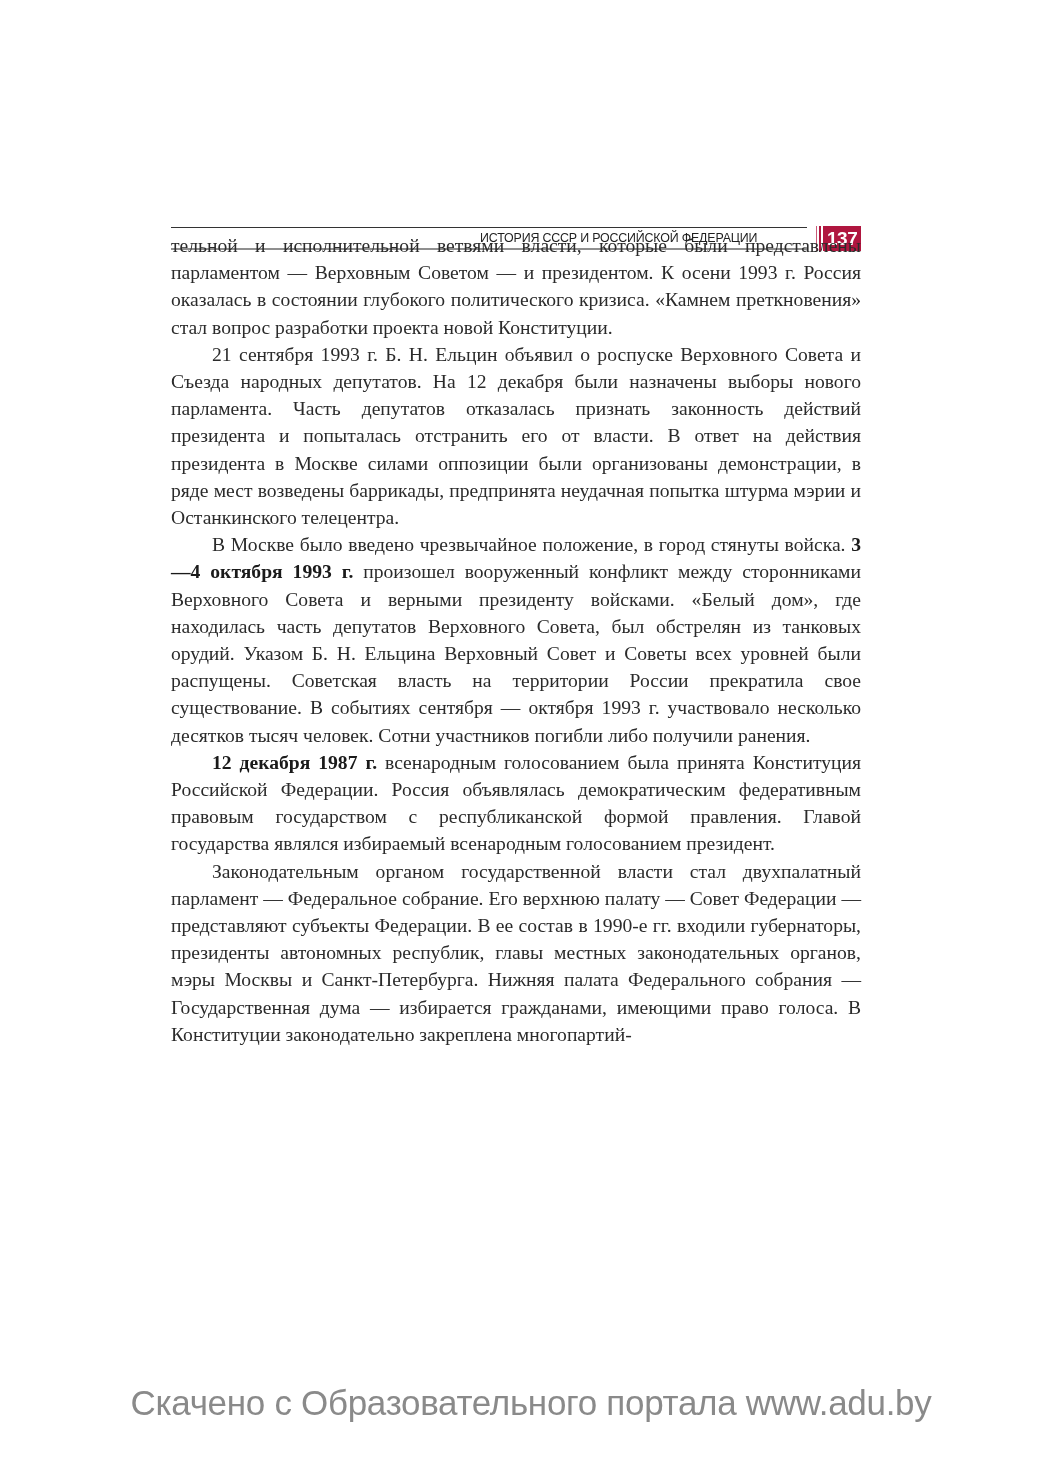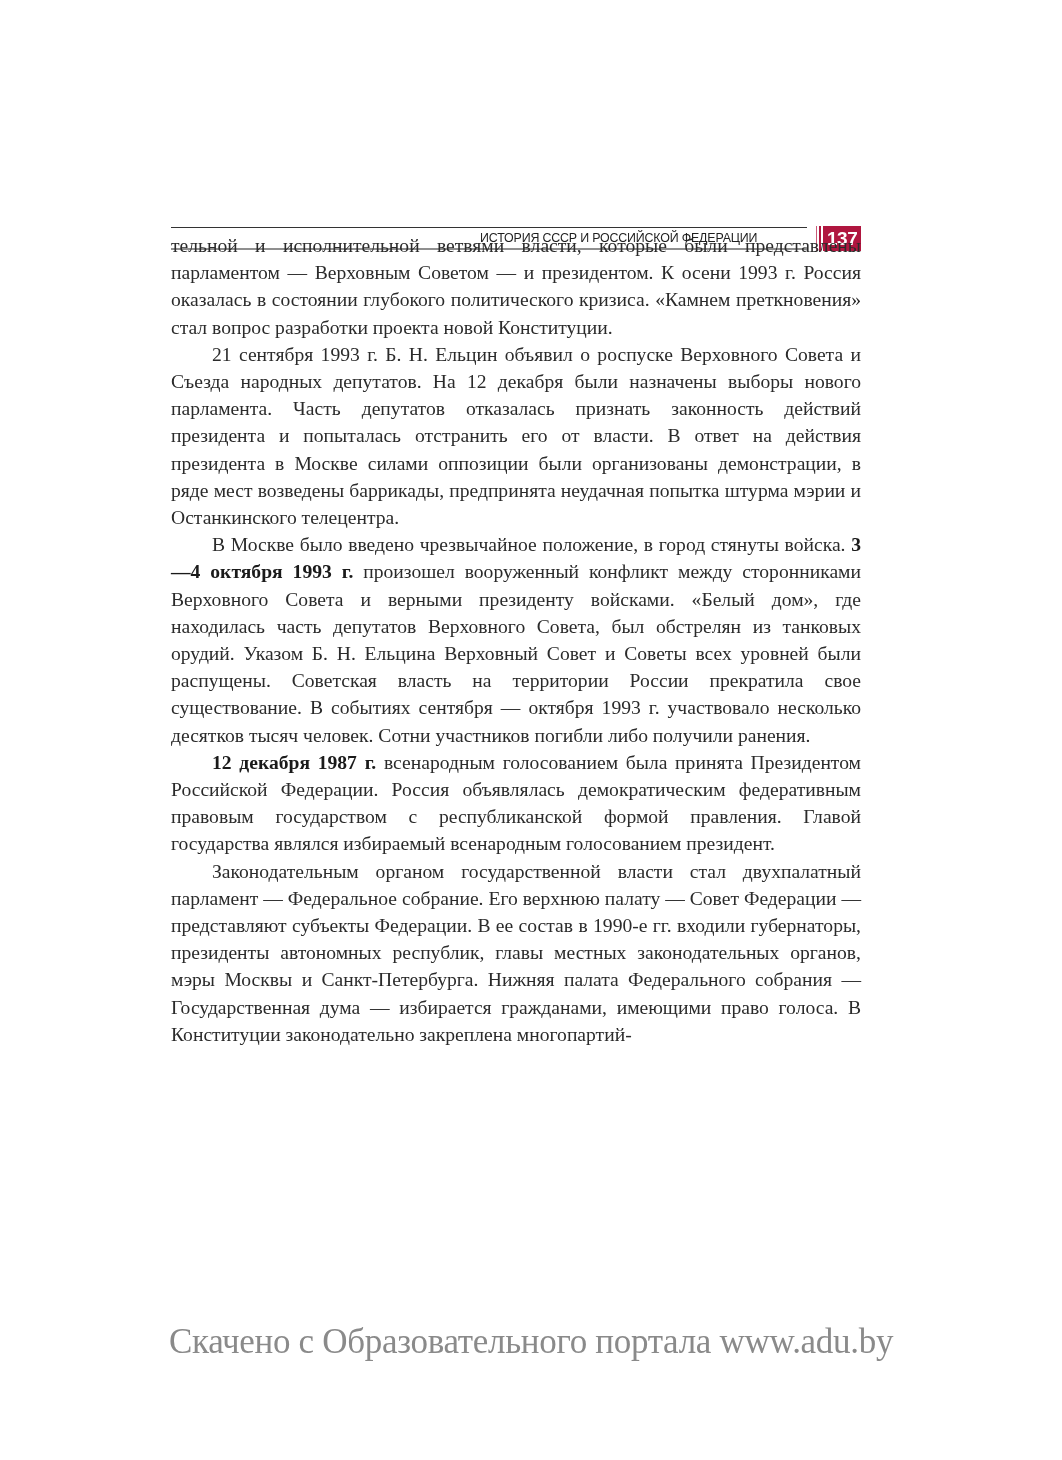--- a/index.html
+++ b/index.html
@@ -95,23 +95,23 @@
       text-indent: 0;
     }
     .body-text b {
       font-weight: bold;
       color: #1a1a1a;
     }
     .watermark {
       position: absolute;
       left: 0;
       width: 1062px;
-      top: 1322px;
+      top: 1383px;
       text-align: center;
-      font-family: Liberation Serif, serif;
+      font-family: Liberation Sans, sans-serif;
       font-size: 35px;
       color: #8a8a8a;
       letter-spacing: -0.3px;
       white-space: nowrap;
     }
   </style>
 </head>
 <body>
 
 <div class="running-header">
@@ -129,20 +129,20 @@
   <p class="cont">
     <span>тельной и исполнительной ветвями власти, которые были представлены парламентом — Верховным Советом — и президентом. К осени 1993 г. Россия оказалась в состоянии глубокого политического кризиса. «Камнем преткновения» стал вопрос разработки проекта новой Конституции.</span>
   </p>
   <p>
     <span>21 сентября 1993 г. Б. Н. Ельцин объявил о роспуске Верховного Совета и Съезда народных депутатов. На 12 декабря были назначены выборы нового парламента. Часть депутатов отказалась признать законность действий президента и попыталась отстранить его от власти. В ответ на действия президента в Москве силами оппозиции были организованы демонстрации, в ряде мест возведены баррикады, предпринята неудачная попытка штурма мэрии и Останкинского телецентра.</span>
   </p>
   <p>
     <span>В Москве было введено чрезвычайное положение, в город стянуты войска. </span><b>3—4 октября 1993 г.</b><span> произошел вооруженный конфликт между сторонниками Верховного Совета и верными президенту войсками. «Белый дом», где находилась часть депутатов Верховного Совета, был обстрелян из танковых орудий. Указом Б. Н. Ельцина Верховный Совет и Советы всех уровней были распущены. Советская власть на территории России прекратила свое существование. В событиях сентября — октября 1993 г. участвовало несколько десятков тысяч человек. Сотни участников погибли либо получили ранения.</span>
   </p>
   <p>
-    <b>12 декабря 1987 г.</b><span> всенародным голосованием была принята Президентом Российской Федерации. Россия объявлялась демократическим федеративным правовым государством с республиканской формой правления. Главой государства являлся избираемый всенародным голосованием президент.</span>
+    <b>12 декабря 1987 г.</b><span> всенародным голосованием была принята Конституция Российской Федерации. Россия объявлялась демократическим федеративным правовым государством с республиканской формой правления. Главой государства являлся избираемый всенародным голосованием президент.</span>
   </p>
   <p>
     <span>Законодательным органом государственной власти стал двухпалатный парламент — Федеральное собрание. Его верхнюю палату — Совет Федерации — представляют субъекты Федерации. В ее состав в 1990-е гг. входили губернаторы, президенты автономных республик, главы местных законодательных органов, мэры Москвы и Санкт-Петербурга. Нижняя палата Федерального собрания — Государственная дума — избирается гражданами, имеющими право голоса. В Конституции законодательно закреплена многопартий-</span>
   </p>
 </div>
 
 <div class="watermark">Скачено с Образовательного портала www.adu.by</div>
 
 </body></html>

